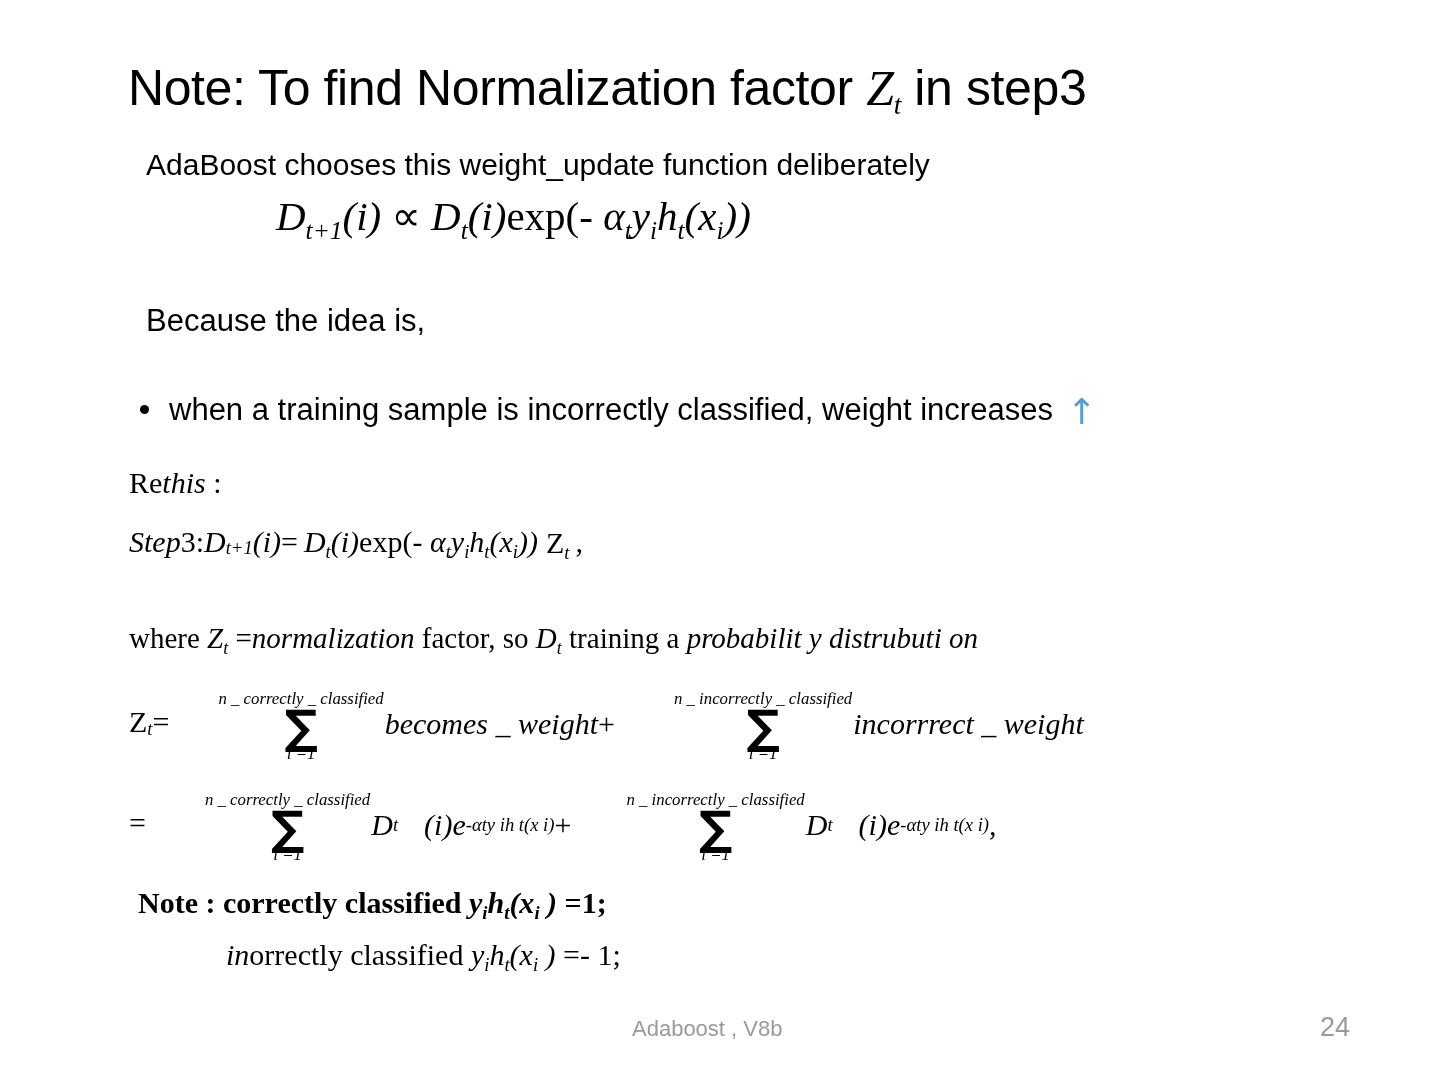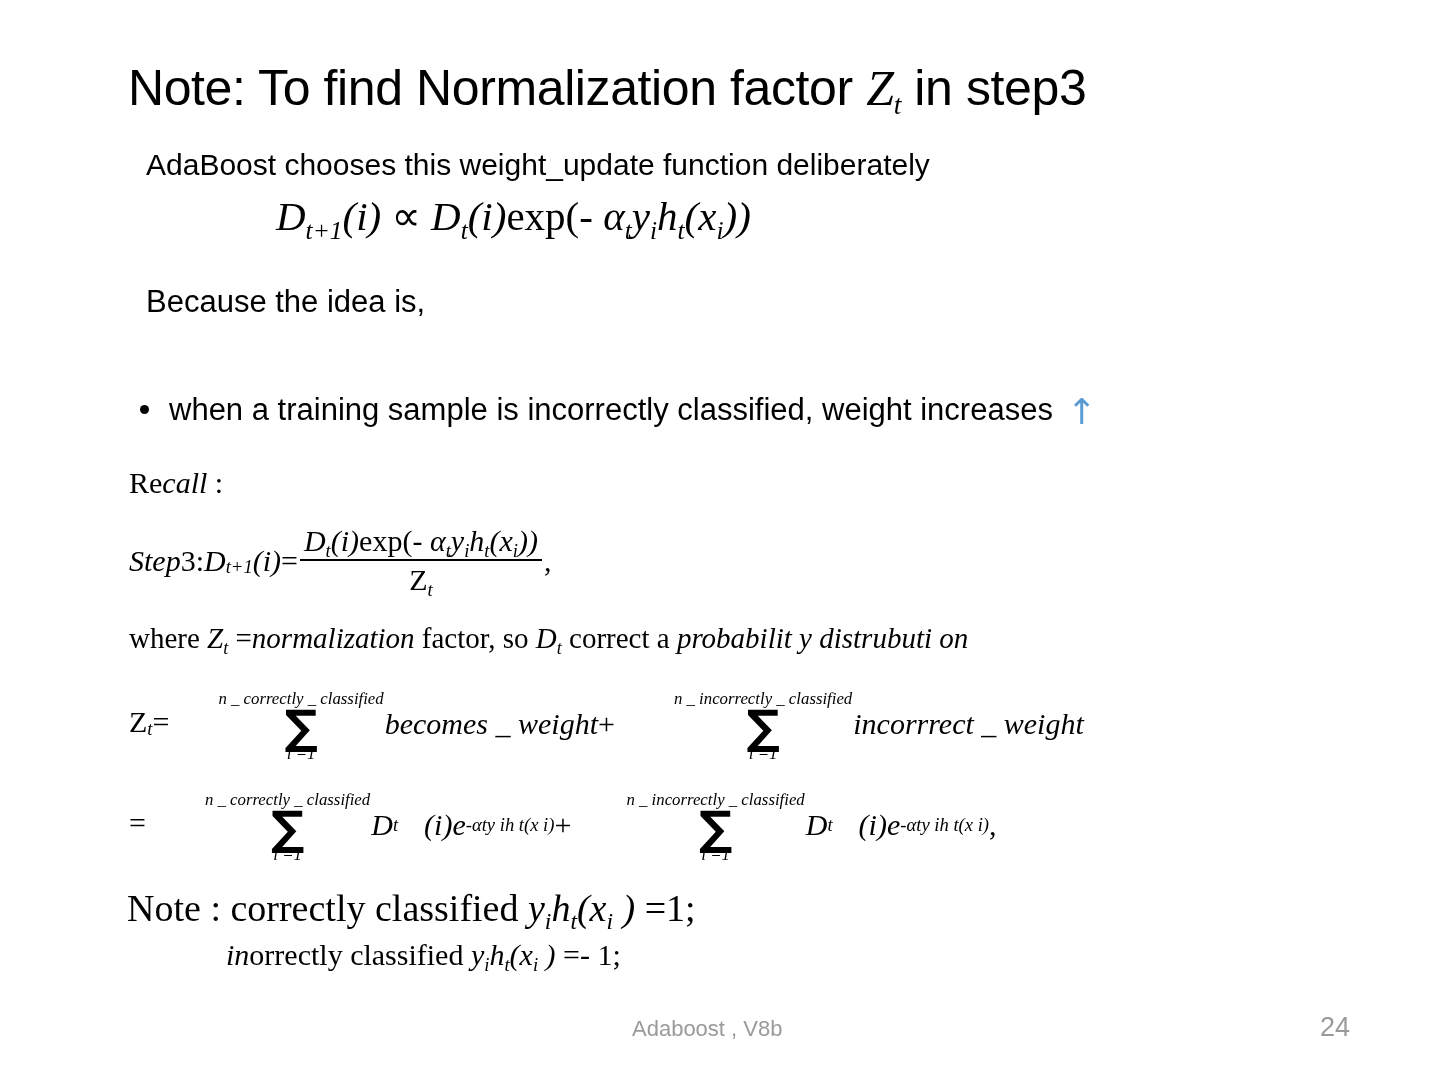--- a/index.html
+++ b/index.html
@@ -65,21 +65,21 @@
     left: 276px;
     top: 192px;
     font-size: 41px;
     white-space: nowrap;
   }
 
   
   #because-line {
     position: absolute;
     left: 146px;
-    top: 284px;
+    top: 303px;
     font-size: 31px;
     white-space: nowrap;
   }
   .bullet-row {
     position: absolute;
     font-size: 31px;
     white-space: nowrap;
     display: flex;
     align-items: baseline;
   }
@@ -120,21 +120,21 @@
     left: 129px;
     top: 524px;
     font-size: 30px;
     white-space: nowrap;
     font-family: "Liberation Serif", serif;
     display: flex;
     align-items: center;
   }
   .frac {
     display: inline-flex;
-    flex-direction: column;
+    flex-direction: row;
     align-items: center;
     vertical-align: middle;
     margin: 0 2px;
   }
   .frac .num { padding: 0 4px 1px 4px; }
   .frac .den { padding: 2px 4px 0 4px; }
   .frac .bar {
     width: 100%;
     height: 2px;
     background: #000;
@@ -197,25 +197,26 @@
     font-size: 0.56em;
     font-style: italic;
     line-height: 1;
     margin-top: -3px;
   }
   .sum-body { align-self: center; position: relative; top: 2px; }
 
   
   #note-line-1 {
     position: absolute;
-    left: 127px;
+    left: 138px;
     top: 886px;
-    font-size: 38px;
-    white-space: nowrap;
-    font-family: "Liberation Serif", serif;
+    font-size: 30px;
+    white-space: nowrap;
+    font-family: "Liberation Serif", serif;
+    font-weight: bold;
   }
   #note-line-2 {
     position: absolute;
     left: 218px;
     top: 938px;
     font-size: 30px;
     white-space: nowrap;
     font-family: "Liberation Serif", serif;
     margin-left: 8px;
   }
@@ -256,42 +257,42 @@
   <div id="because-line">Because the idea is,</div>
 
 
   <div class="bullet-row" id="bullet-2">
     <span class="bullet-dot"></span>
     <span>when a training sample is incorrectly classified, weight increases</span>
     <span class="arrow" id="arrow-up">↑</span>
   </div>
 
   <div id="recall-label">
-    <span>Re</span><span class="math">call</span><span> :</span>
+    <span>Re</span><span class="math">this</span><span> :</span>
   </div>
 
   <div id="eq-step3" class="math">
     <span>Step</span>
       <span class="mathup">3</span>
       <span class="mathup"> : </span>
       <span>D</span>
       <span class="sub">t+1</span>
       <span>(i)</span>
       <span class="mathup"> =</span>
 
     <span class="frac">
       <span class="num"><span>D</span><span class="sub">t</span><span>(i)</span><span class="mathup">exp(</span><span class="mathup">-</span>&nbsp;<span>α</span><span class="sub">t</span><span>y</span><span class="sub">i</span><span>h</span><span class="sub">t</span><span>(x</span><span class="sub">i</span><span>))</span></span>
       <span class="bar"></span>
       <span class="den"><span class="mathup">Z</span><span class="sub">t</span></span>
     </span>
     <span class="mathup">,</span>
   </div>
 
   <div id="where-line">
-    <span>where </span><span class="math">Z</span><span class="math sub">t</span><span> =</span><span class="math">normalization</span><span> factor, so </span><span class="math">D</span><span class="math sub">t</span><span> correct a  </span><span class="math">probabilit y distrubuti on</span>
+    <span>where </span><span class="math">Z</span><span class="math sub">t</span><span> =</span><span class="math">normalization</span><span> factor, so </span><span class="math">D</span><span class="math sub">t</span><span> training a  </span><span class="math">probabilit y distrubuti on</span>
   </div>
 
   <div id="eq-sum1" class="math">
     <span class="mathup">Z</span>
       <span class="sub">t</span>
       <span class="mathup"> = </span>
     <span style="display:inline-block;width:48px"></span>
 
     <span class="bigsum">
       <span class="lim-top">n _ correctly _ classified</span>

